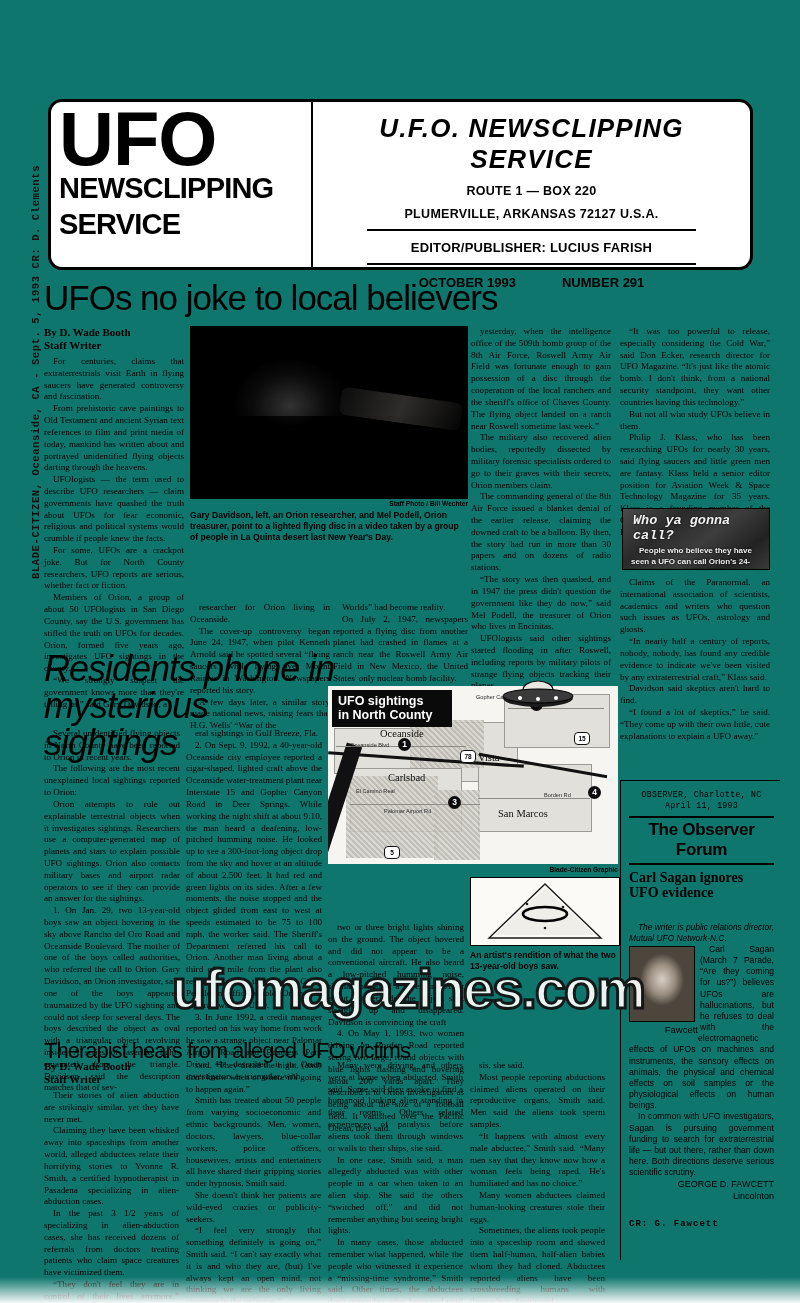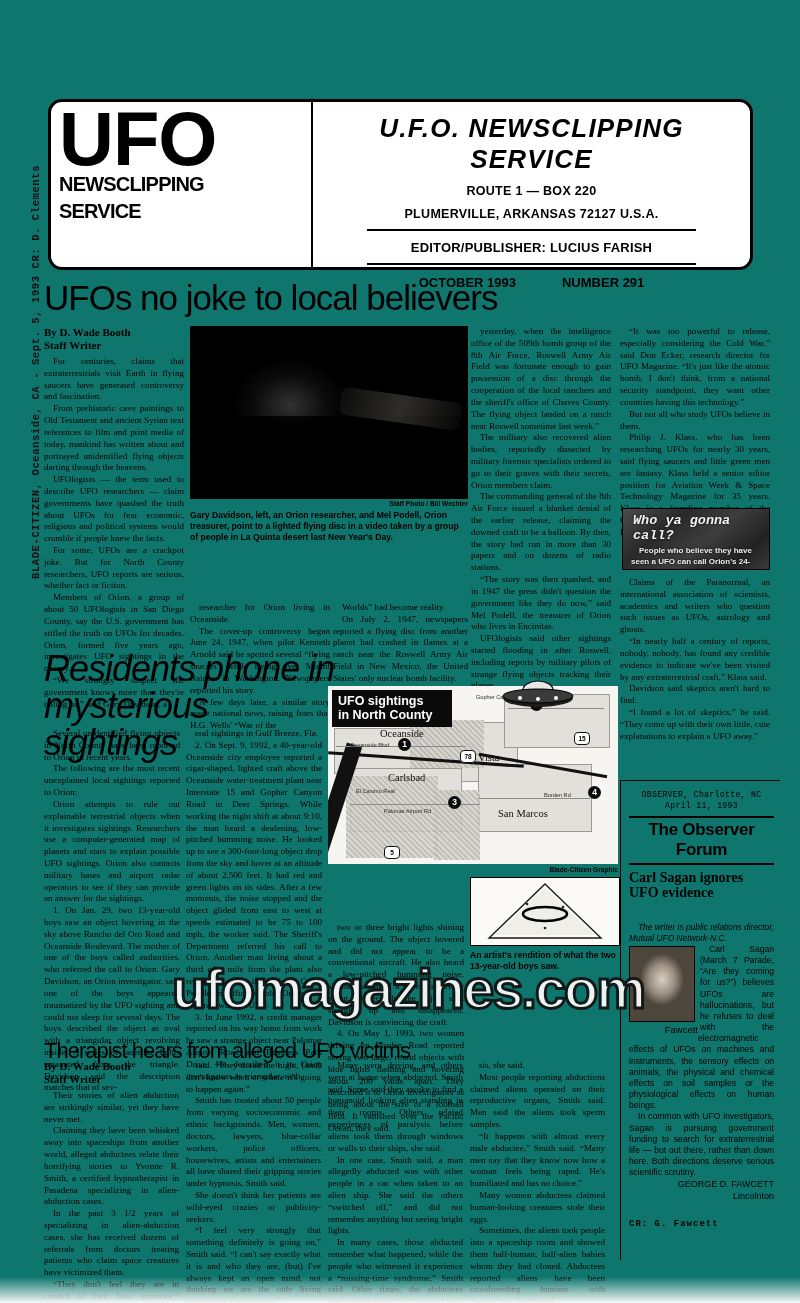--- a/index.html
+++ b/index.html
@@ -61,21 +61,21 @@
   .mast-ufo {
     font-family: "Liberation Sans", sans-serif;
     font-weight: 700;
     font-size: 76px;
     line-height: 0.78;
     letter-spacing: -1px;
   }
   .mast-news {
     font-family: "Liberation Sans", sans-serif;
     font-weight: 700;
-    font-size: 20px;
+    font-size: 29px;
     line-height: 1.02;
     letter-spacing: -0.8px;
     margin-top: 6px;
   }
   .mast-right {
     flex: 1;
     padding: 6px 14px 4px 14px;
     box-sizing: border-box;
     text-align: center;
   }

